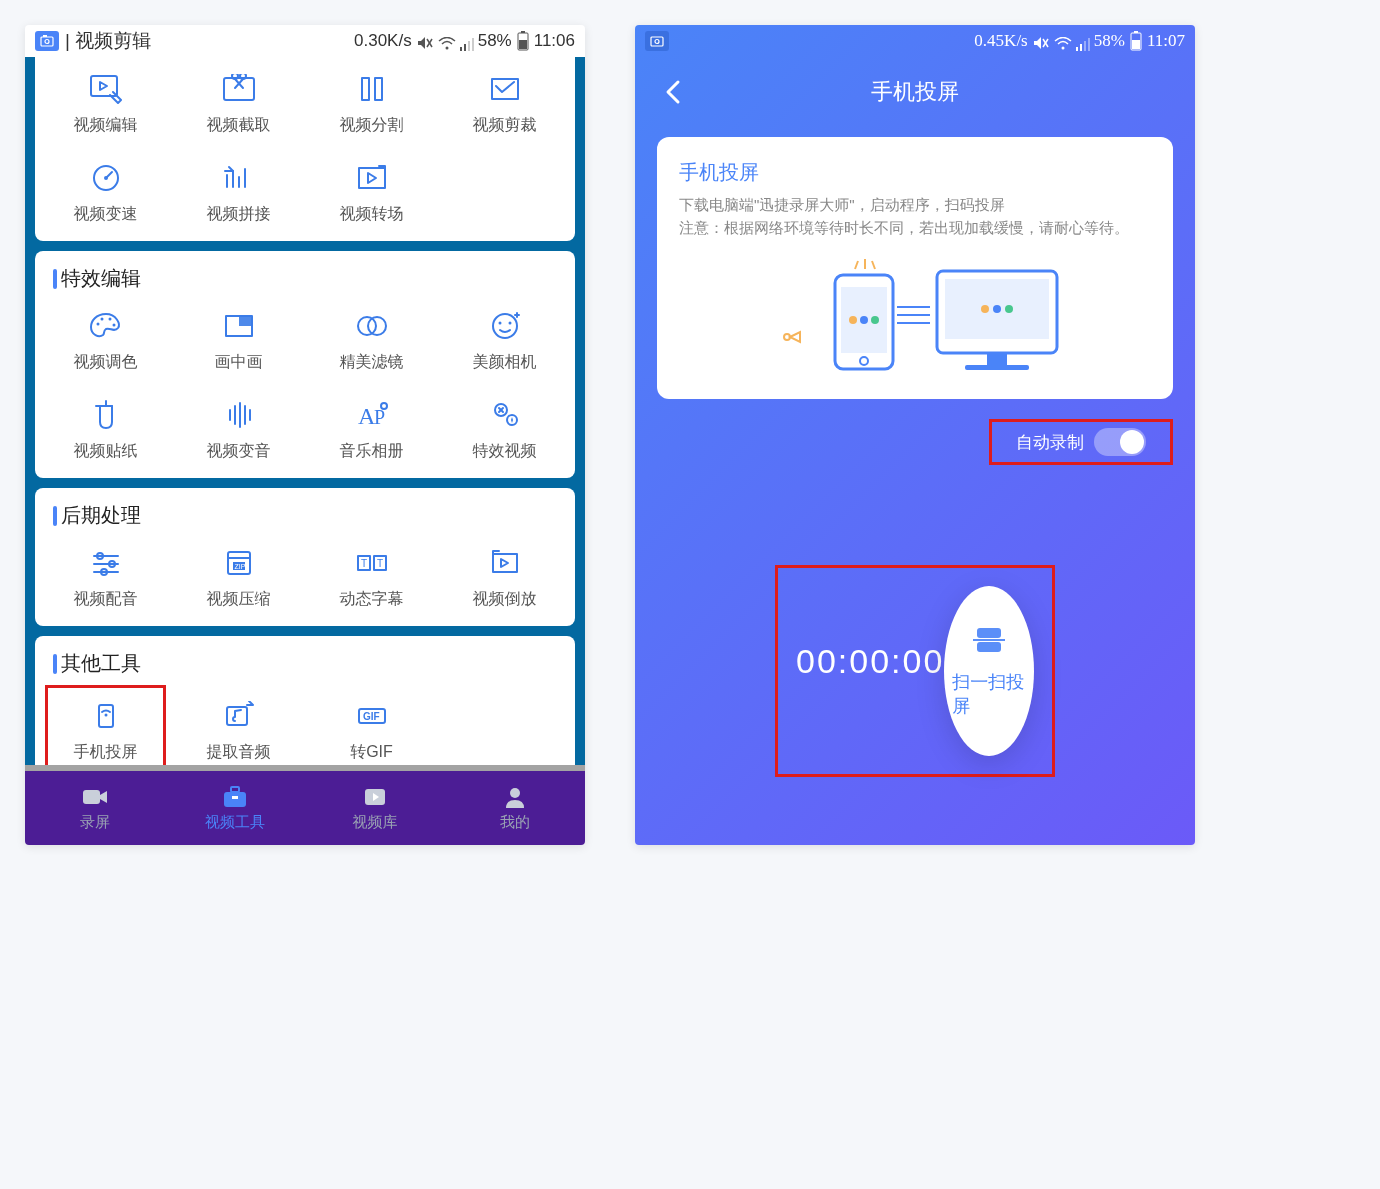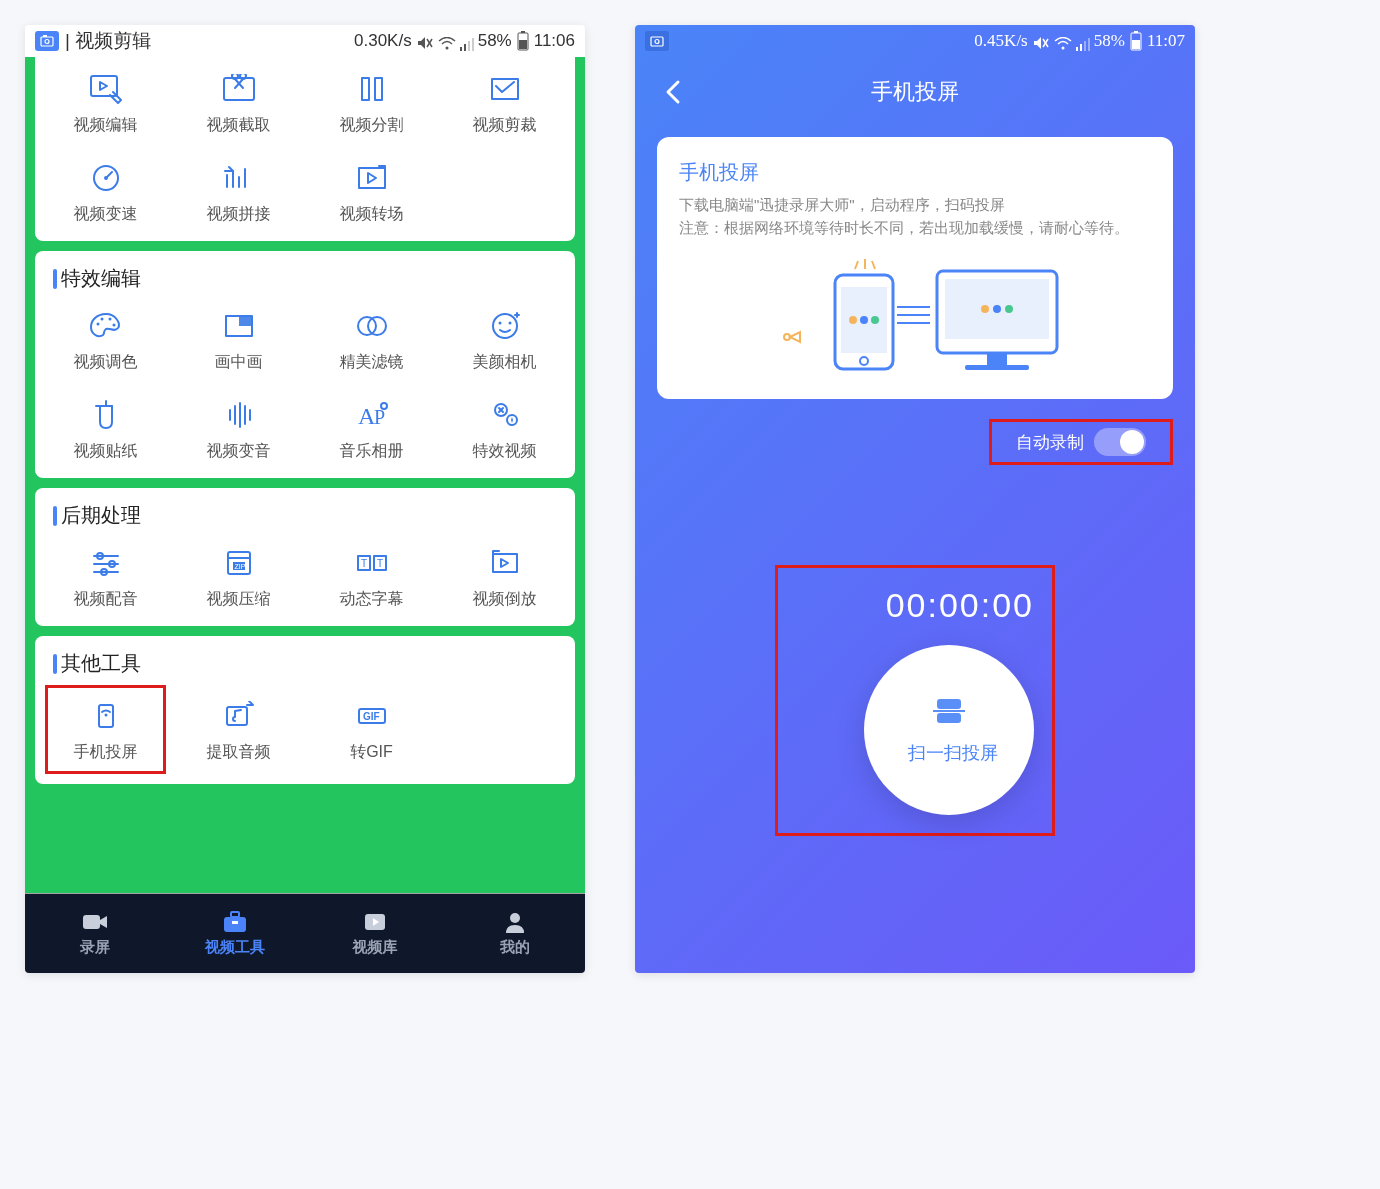--- a/index.html
+++ b/index.html
@@ -5,21 +5,21 @@
     * { box-sizing: border-box; margin: 0; padding: 0; }
     body {
       font-family: -apple-system, "PingFang SC", "Microsoft YaHei", sans-serif;
       background: #f5f7fa;
       display: flex;
       gap: 50px;
       padding: 25px;
     }
     .phone {
       width: 560px;
-      height: 948px;
+      height: 820px;
       background: #fff;
       border-radius: 4px;
       overflow: hidden;
       position: relative;
       box-shadow: 0 2px 10px rgba(0,0,0,0.1);
     }
     .phone2 {
       background: linear-gradient(135deg, #4a84f8 0%, #6b5af8 100%);
     }
     
@@ -58,21 +58,21 @@
       align-items: flex-end;
       gap: 4px;
       font-size: 17px;
     }
     .status-icons svg { vertical-align: middle; }
     
     .content {
       padding: 0 10px;
       height: calc(100% - 32px - 80px);
       overflow: hidden;
-      background: #22c55e;
+      background: #0369a1;
     }
     .section {
       background: #fff;
       border-radius: 8px;
       margin: 10px 0;
       padding: 14px 0 8px;
     }
     .section.first { margin-top: 0; border-top-left-radius: 0; border-top-right-radius: 0; padding-top: 4px;}
     .section-header {
       display: flex;
@@ -115,24 +115,24 @@
       font-size: 16px;
       color: #555;
     }
     .highlight-red {
       border: 3px solid #de1c1c;
     }
     
     .bottom-nav {
       height: 80px;
       display: flex;
-      background: #0f172a;
-      border-top: 1px solid #a3a3a3;
+      background: #4c1d95;
+      border-top: 6px solid #a3a3a3;
       position: absolute;
-      bottom: 0; left: 0; right: 0; font-weight: bold;
+      bottom: 0; left: 0; right: 0;
     }
     .nav-item {
       flex: 1;
       display: flex;
       flex-direction: column;
       align-items: center;
       justify-content: center;
       gap: 4px;
       font-size: 15px;
       color: #9aa3b3;
@@ -211,22 +211,21 @@
       height: 24px;
       background: #fff;
       border-radius: 50%;
     }
     .p2-center {
       margin: 100px auto 0;
       width: 280px;
       padding: 18px;
       border: 3px solid #de1c1c;
       display: flex;
-      flex-direction: column;
-      align-items: flex-end;
+      align-items: center;
     }
     .timer {
       color: #fff;
       font-size: 34px;
       font-weight: 300;
       margin-bottom: 20px;
       letter-spacing: 2px;
     }
     .scan-circle {
       width: 170px;

